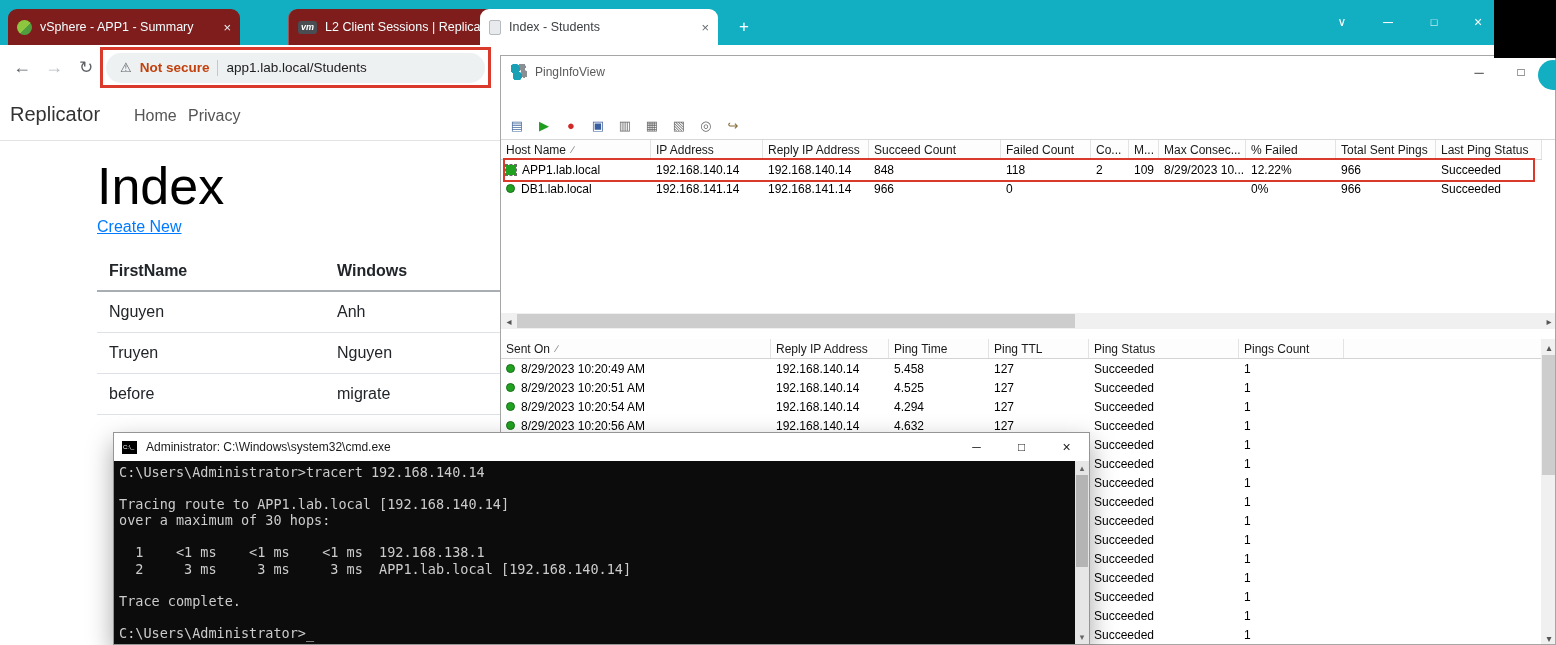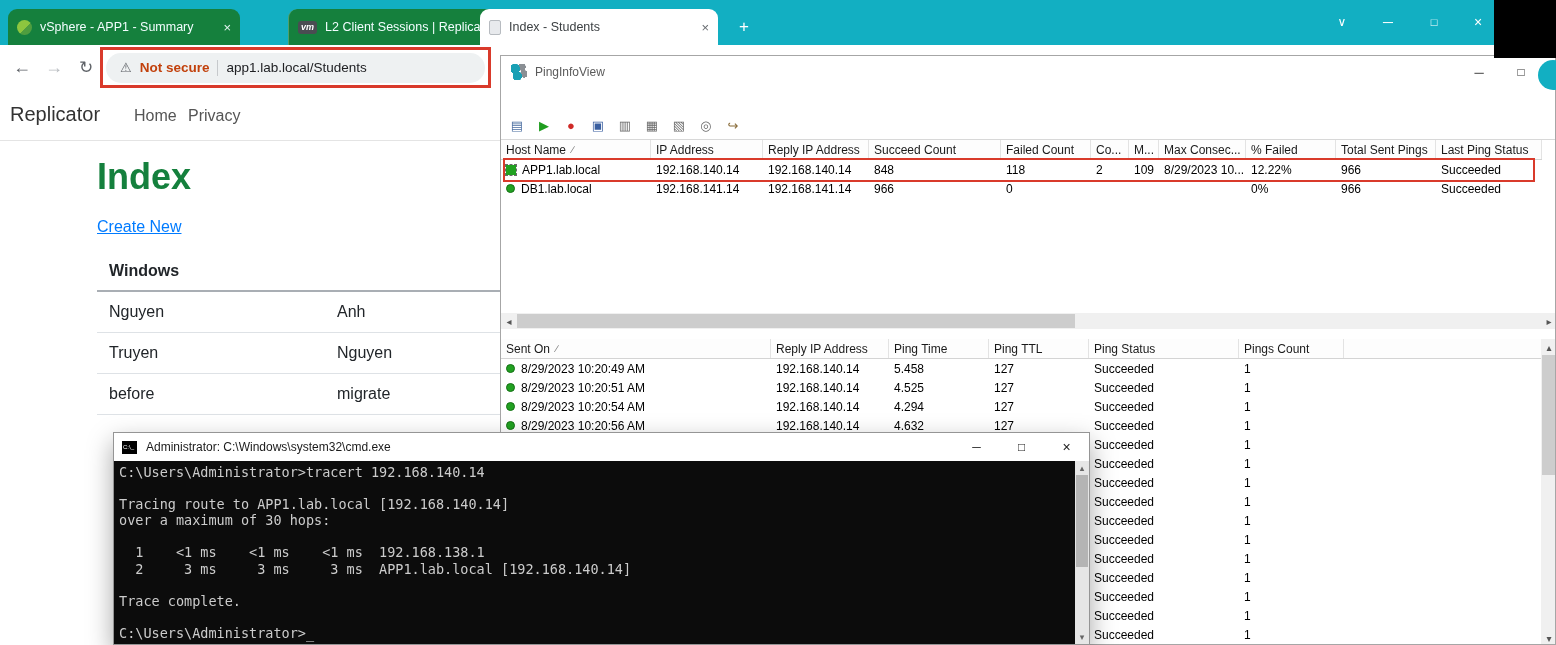--- a/index.html
+++ b/index.html
@@ -3,21 +3,21 @@
 <meta charset="utf-8">
 <style>
   *{margin:0;padding:0;box-sizing:border-box;}
   html,body{width:1556px;height:645px;}
   body{font-family:"Liberation Sans",sans-serif;background:#fff;overflow:hidden;}
   .screen{position:relative;width:1556px;height:645px;overflow:hidden;background:#fff;}
 
   
   .tabbar{position:absolute;left:0;top:0;width:1556px;height:45px;background:#12afc2;z-index:1;}
   .tab{position:absolute;top:9px;height:36px;border-radius:9px 9px 0 0;display:flex;align-items:center;padding:0 9px;gap:8px;}
-  .tab.inactive{background:#15803d;color:#f2fdfe;}
+  .tab.inactive{background:#7f1d1d;color:#f2fdfe;}
   .tab.active{background:#fff;color:#3c4043;}
   .tab-label{font-size:12.5px;white-space:nowrap;overflow:hidden;flex:1;}
   .tab-x{font-size:13px;opacity:.95;flex:0 0 auto;}
   .fav{flex:0 0 auto;}
   .fav-vsphere{width:15px;height:15px;border-radius:50%;background:linear-gradient(135deg,#8dc63f 0 55%,#4f9e3f 55%);}
   .fav-vm{width:19px;height:13px;background:#4a4d52;border-radius:3px;color:#fff;font-size:9px;font-style:italic;font-weight:bold;display:flex;align-items:center;justify-content:center;}
   .fav-doc{width:12px;height:15px;background:#e8eaed;border:1px solid #b7bbc0;border-radius:2px;}
   .newtab{position:absolute;left:730px;top:13px;width:28px;height:28px;color:#fff;font-size:17px;display:flex;align-items:center;justify-content:center;}
   .wctl{position:absolute;top:0;height:44px;width:32px;display:flex;align-items:center;justify-content:center;color:#fff;}
   .blackbox{position:absolute;left:1494px;top:0;width:62px;height:58px;background:#000;z-index:40;}
@@ -31,21 +31,21 @@
   .addr-div{width:1px;height:16px;background:#c6c9cc;}
   .addr-url{color:#202124;font-size:13.5px;white-space:nowrap;}
   .avatar{position:absolute;left:1538px;top:60px;width:30px;height:30px;border-radius:50%;background:#12afc2;z-index:25;}
 
   
   .webpage{position:absolute;left:0;top:90px;width:1556px;height:555px;background:#fff;z-index:1;}
   .site-header{position:absolute;left:0;top:0;width:100%;height:51px;border-bottom:1px solid #e4e4e4;background:#fff;}
   .brand{position:absolute;left:10px;top:13px;font-size:20px;color:#333;}
   .nav-link{position:absolute;top:17px;font-size:16px;color:#555;}
   .nav-home{left:134px;} .nav-privacy{left:188px;}
-  .page-h1{position:absolute;left:97px;top:66px;font-size:36px;font-weight:700;color:#15803d;}
+  .page-h1{position:absolute;left:97px;top:66px;font-size:52px;font-weight:400;color:#000000;}
   .create{position:absolute;left:97px;top:128px;font-size:16px;color:#007bff;text-decoration:underline;}
   .st-table{position:absolute;left:97px;top:162px;width:404px;font-size:16px;color:#212529;}
   .st-head{display:flex;font-weight:bold;border-bottom:2px solid #a9aeb4;height:40px;align-items:center;}
   .st-row{display:flex;height:41px;align-items:center;border-bottom:1px solid #dee2e6;}
   .st-c1{width:228px;padding-left:12px;} .st-c2{flex:1;padding-left:12px;}
 
   
   .piv{position:absolute;left:500px;top:55px;width:1056px;height:590px;background:#fff;border:1px solid #a6a6a6;z-index:20;overflow:hidden;}
   .piv-title{position:absolute;left:0;top:0;width:100%;height:32px;background:#fff;}
   .piv-icon{position:absolute;left:10px;top:8px;width:16px;height:16px;background:
@@ -138,20 +138,21 @@
   <div class="webpage">
     <div class="site-header">
       <span class="brand">Replicator</span>
       <span class="nav-link nav-home">Home</span>
       <span class="nav-link nav-privacy">Privacy</span>
     </div>
     <div class="page-h1">Index</div>
     <a class="create">Create New</a>
     <div class="st-table">
       <div class="st-head">
+        <span class="st-c1">FirstName</span>
         <span class="st-c2">Windows</span>
       </div>
       <div>
           <div class="st-row">
             <span class="st-c1">Nguyen</span>
             <span class="st-c2">Anh</span>
           </div>
           <div class="st-row">
             <span class="st-c1">Truyen</span>
             <span class="st-c2">Nguyen</span>

